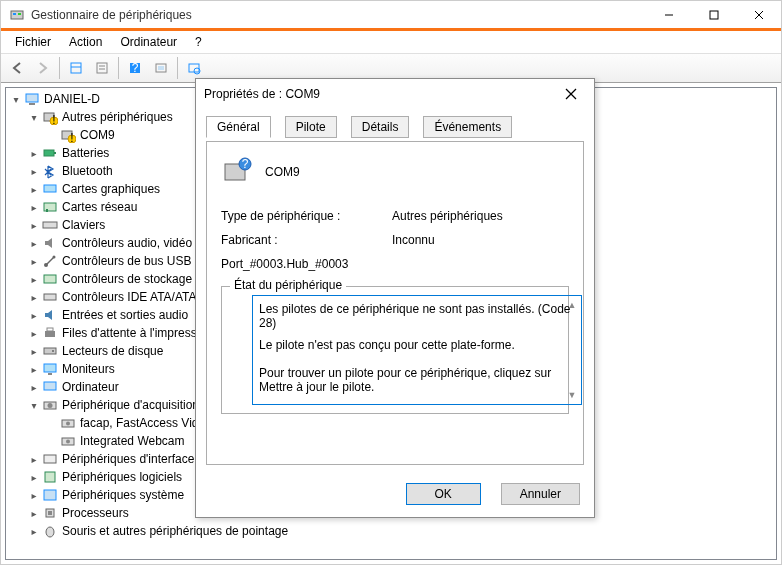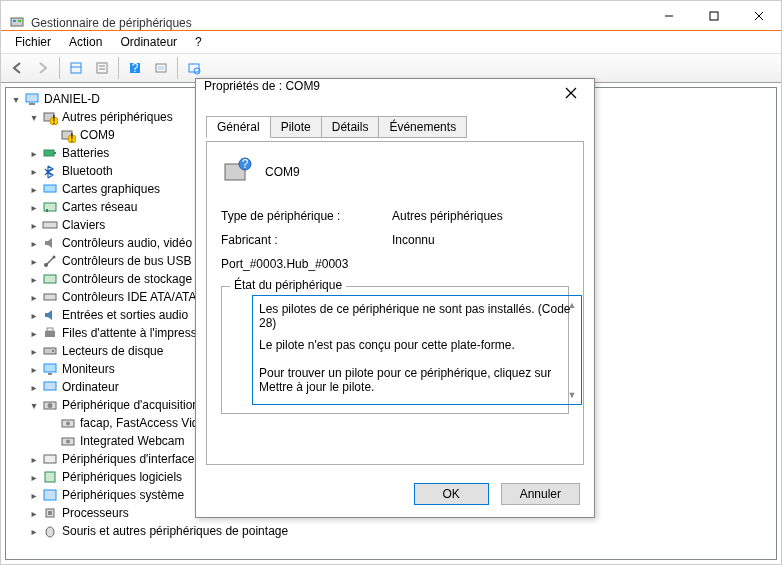--- a/index.html
+++ b/index.html
@@ -1,20 +1,20 @@
 <!DOCTYPE html>
 <html><head>
 <meta charset="utf-8">
 <style>
 * { box-sizing: border-box; font-family: "Segoe UI", Tahoma, sans-serif; font-size: 12px; }
 body { margin: 0; background: #fff; width: 782px; height: 565px; overflow: hidden; position: relative; }
 
 
 .main-window { width: 782px; height: 565px; border: 1px solid #ccc; background: #fff; display: flex; flex-direction: column; }
-.titlebar { height: 30px; display: flex; align-items: flex-end; padding: 0 0 0 8px; border-bottom: 1px solid #f97316; }
+.titlebar { height: 30px; display: flex; align-items: center; padding: 0 0 0 8px; border-bottom: 3px solid #f97316; }
 .titlebar .app-icon { width: 16px; height: 16px; margin-right: 6px; }
 .titlebar .title { flex: 1; color: #333; }
 .win-btns { display: flex; }
 .win-btn { width: 45px; height: 29px; display: flex; align-items: center; justify-content: center; color: #333; }
 
 .menubar { height: 22px; display: flex; align-items: center; padding: 0 6px; gap: 2px; }
 .menubar span { padding: 2px 8px; }
 
 .toolbar { height: 30px; border-top: 1px solid #e0e0e0; border-bottom: 1px solid #a0a0a0; background: linear-gradient(#fdfdfd,#f0f0f0); display: flex; align-items: center; padding: 0 4px; gap: 2px; }
 .tool-btn { width: 24px; height: 24px; display: flex; align-items: center; justify-content: center; border: 1px solid transparent; }
@@ -27,25 +27,25 @@
 .tree > ul { padding-left: 4px; }
 .tree li { white-space: nowrap; }
 .node { display: flex; align-items: center; height: 18px; gap: 2px; }
 .exp { width: 12px; height: 12px; display: inline-flex; align-items: center; justify-content: center; color: #5b5b5b; font-size: 10px; }
 .exp.none { visibility: hidden; }
 .dev-icon { width: 16px; height: 16px; display: inline-flex; align-items: center; justify-content: center; }
 .node-label { padding: 0 2px; color: #000; }
 
 
 .dialog { position: absolute; left: 195px; top: 78px; width: 400px; height: 440px; background: #fff; border: 1px solid #8a8a8a; box-shadow: 2px 2px 6px rgba(0,0,0,0.2); display: flex; flex-direction: column; }
-.dlg-titlebar { height: 30px; display: flex; align-items: flex-start; padding: 0 8px; }
+.dlg-titlebar { height: 30px; display: flex; align-items: center; padding: 0 8px; }
 .dlg-title { flex: 1; color: #000; }
 .dlg-close { width: 30px; height: 28px; display: flex; align-items: center; justify-content: center; }
 
-.tab-strip { display: flex; padding: 6px 10px 4px 10px; position: relative; }
+.tab-strip { display: flex; padding: 6px 10px 4px 10px; position: relative; gap: 15px; }
 .tab { padding: 3px 10px; border: 1px solid #adadad; background: #f0f0f0; margin-right: -1px; position: relative; top: 1px; }
 .tab.active { background: #fff; border-bottom: 1px solid #fff; z-index: 2; }
 
 .tab-page { margin: 0 10px 10px 10px; border: 1px solid #adadad; flex: 1; padding: 14px 14px 10px 14px; display: flex; flex-direction: column; }
 
 .dev-header { display: flex; align-items: center; gap: 12px; margin-bottom: 16px; }
 .dev-big-icon { width: 32px; height: 32px; display:flex; align-items:center; justify-content:center; }
 
 .info-row { display: flex; margin: 5px 0; gap: 16px; }
 .info-label { width: 155px; color: #000; }
@@ -53,21 +53,21 @@
 
 .group-box { border: 1px solid #adadad; padding: 8px; margin-top: 10px; position: relative; }
 .group-box .legend { position: absolute; top: -9px; left: 8px; background: #fff; padding: 0 4px; }
 
 .status-box { width: 100%; height: 110px; border: 1px solid #0078d7; padding: 6px; font-size: 12px; color: #000; overflow: auto; position: relative; margin-left: 22px; }
 .status-box .mini-scroll { position:absolute; right:2px; top:2px; bottom:2px; width:14px; display:flex; flex-direction:column; justify-content:space-between; }
 .mini-sc-btn { height:14px; display:flex; align-items:center; justify-content:center; color:#888; font-size:9px; }
 
 .btn { padding: 3px 18px; background: #e1e1e1; border: 1px solid #adadad; min-width: 75px; text-align: center; }
 .btn.default { border: 1px solid #0078d7; background:#e1e1e1; }
-.btn-row.right { display: flex; justify-content: flex-end; gap: 12px; padding: 8px 14px 12px 0; }
+.btn-row.right { display: flex; justify-content: flex-end; gap: 20px; padding: 8px 14px 12px 0; }
 
 .update-row { display:flex; justify-content:flex-end; margin-top:10px; }
 
 
 svg { display: block; }
 </style>
 </head>
 <body>
 
 <div class="main-window">

